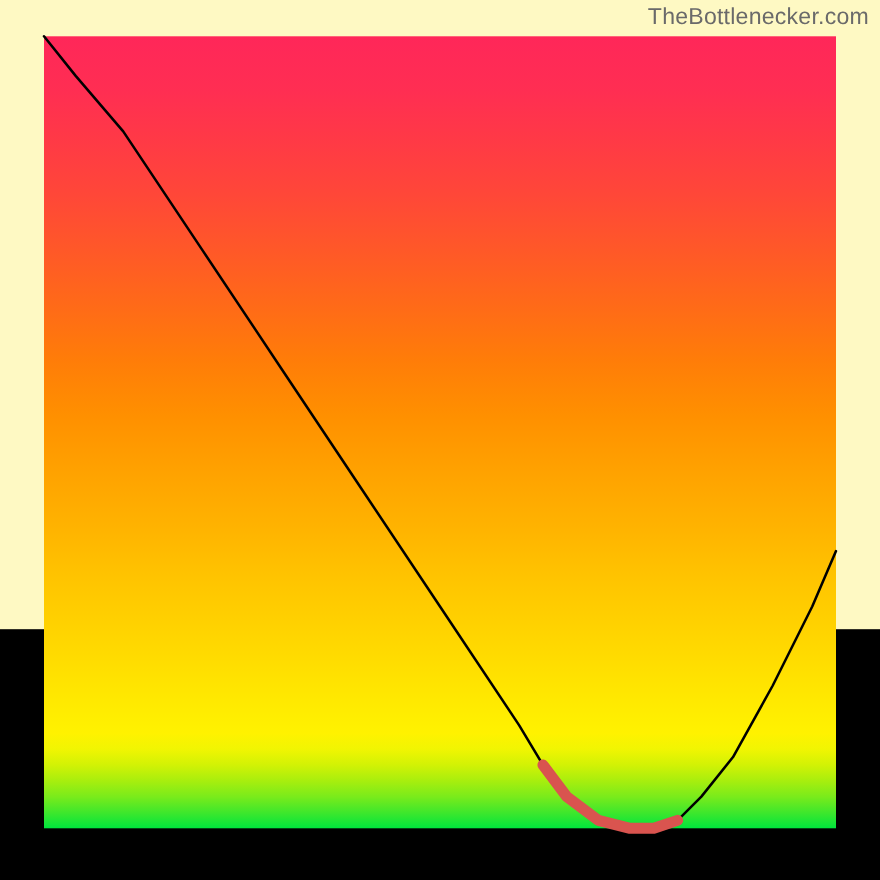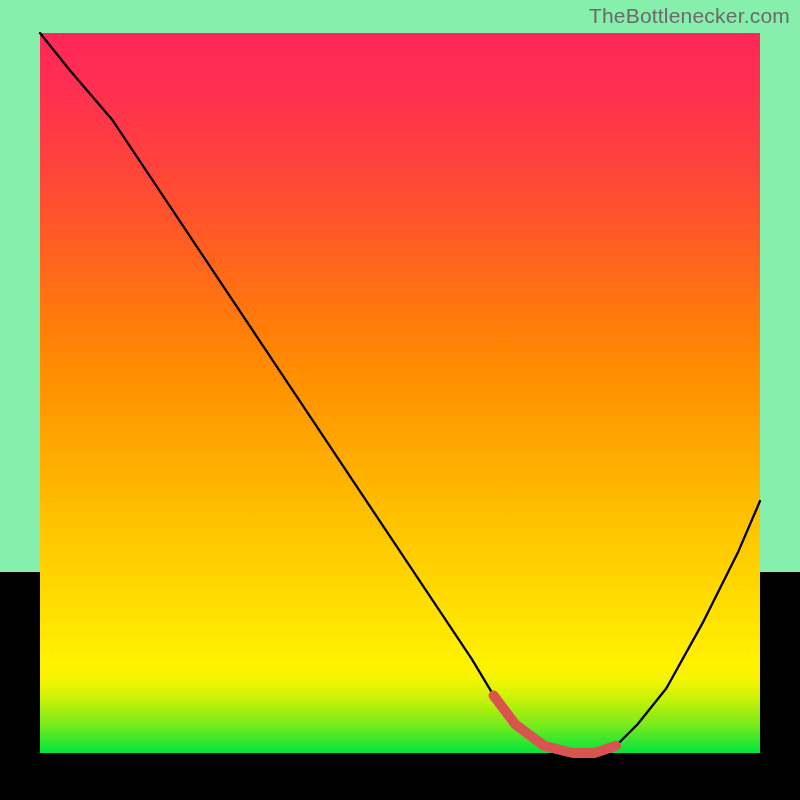--- a/index.html
+++ b/index.html
@@ -8,21 +8,21 @@
     width: 800px;
     height: 800px;
     background: #000;
     overflow: hidden;
     font-family: Arial, Helvetica, sans-serif;
   }
   .frame {
     position: relative;
     width: 800px;
     height: 572px;
-    background: #86efac;
+    background: #fef9c3;
   }
   .watermark {
     position: absolute;
     top: 4px;
     right: 10px;
     color: #6a6a6a;
     font-size: 21px;
     font-weight: 500;
     letter-spacing: 0.2px;
     user-select: none;

